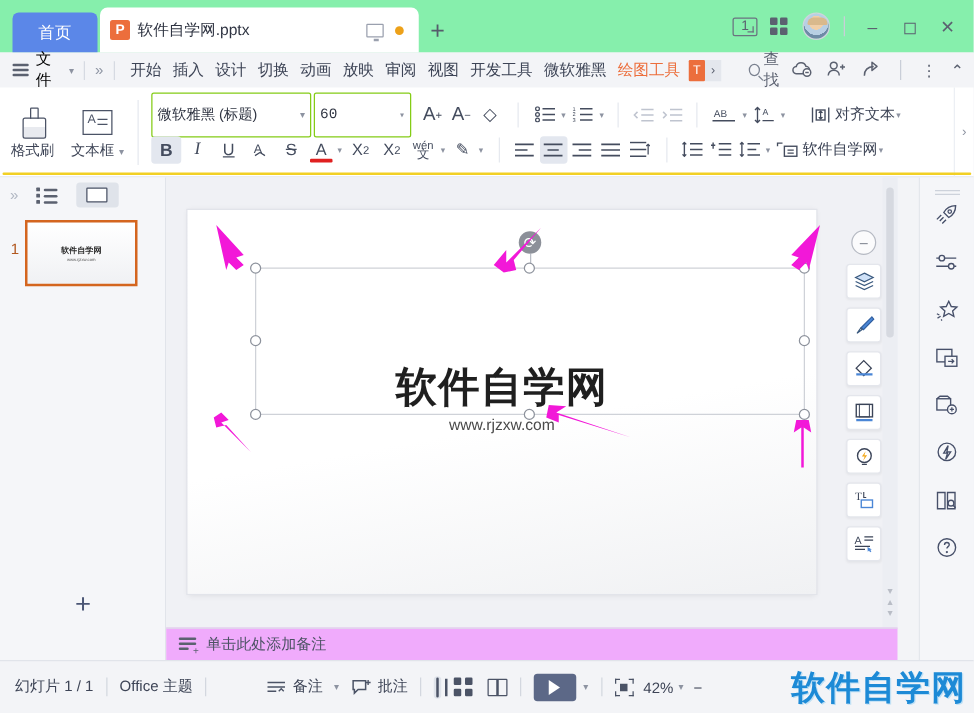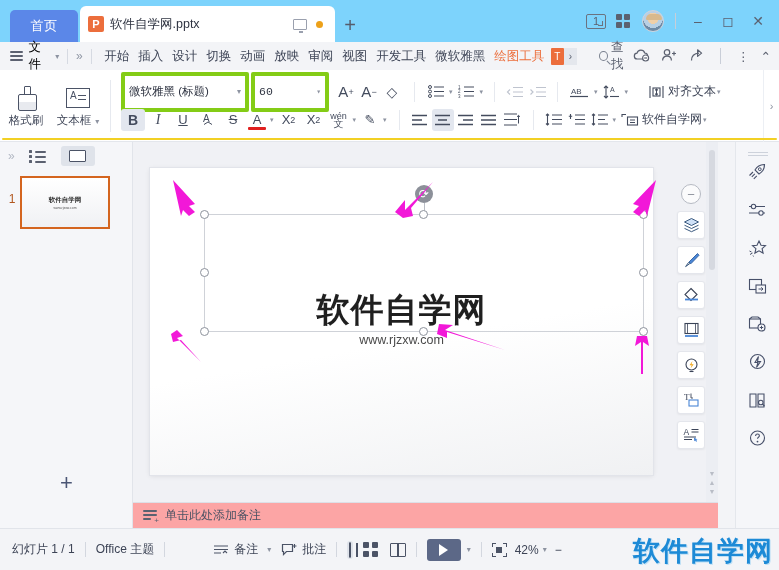--- a/index.html
+++ b/index.html
@@ -8,21 +8,21 @@
     overflow: hidden;
     font-family: "Liberation Sans", "DejaVu Sans", sans-serif;
     background: #f3f4f7;
     color: #3d4456;
   }
   #app { position: relative; width: 779px; height: 570px; }
 
   
   .tabbar {
     position: absolute; top: 0; left: 0; width: 779px; height: 42px;
-    background: #7dd3fc;
+    background: #86efac;
     display: flex; align-items: flex-end;
   }
   .home-tab {
     width: 68px; height: 32px; margin-left: 10px;
     background: #5b87e8; color: #fff;
     border-radius: 5px 5px 0 0;
     display: flex; align-items: center; justify-content: center;
     font-size: 13px; letter-spacing: .5px;
   }
   .doc-tab {
@@ -100,21 +100,21 @@
     background:linear-gradient(#fff 0 45%,#e8eaef 45% 100%);}
   .rsep { width: 1px; height: 52px; background: #e6e9ef; margin: 0 6px; }
 
   .ribbon-grid { flex: 1; display: flex; flex-direction: column; justify-content: center; height: 72px; }
   .rrow { display: flex; align-items: center; height: 28px; padding-left: 4px; }
   .ctl { display: flex; align-items: center; justify-content: center; color: #444c5e; font-size: 13px;
     height: 22px; min-width: 22px; border-radius: 3px; margin-right: 1px; }
   .ctl.on { background: #e3e7ef; }
   .ctl.dis { color: #bfc4cf; }
   .sel {
-    height: 36px; border: 4px solid #84cc16; border-radius: 2px; background: #fff;
+    height: 36px; border: 1px solid #84cc16; border-radius: 2px; background: #fff;
     display: flex; align-items: center; padding: 16px 4px; font-size: 11.5px; color: #2f3442;
   }
   .sel .sv { white-space: nowrap; overflow: hidden; }
   .sel .sc { margin-left: auto; font-size: 8px; color: #8d93a1; padding-left: 6px;}
   .font-name { width: 128px; }
   .font-size { width: 78px; font-family: Liberation Mono, monospace; }
   .red-u { position: relative; }
   .red-u:after { content:""; position:absolute; left:2px; right:2px; bottom:1px; height: 2.5px; background:#e02020; border-radius:1px;}
   .yel-u:after { content:""; position:absolute; left:2px; right:2px; bottom:1px; height: 2.5px; background:#f2d024; border-radius:1px;}
   .mini-caret { font-size: 7px; color: #8d93a1; margin: 0 3px 0 1px; }
@@ -181,21 +181,21 @@
   .cv-scroll { position: absolute; right: 0; top: 0; width: 12px; height: 360px; background: #eceef3; }
   .cv-thumbv { position: absolute; left: 3px; top: 8px; width: 6px; height: 120px; background: #d6d9e0; border-radius: 3px;}
   .cv-arrows { position: absolute; left: 2px; bottom: 6px; color: #b9bdc6; font-size: 7px; line-height: 9px; text-align:center; width:8px;}
 
   
   .rail { position: absolute; top: 142px; right: 0; width: 44px; height: 386px; background: #f5f6f9; border-left: 1px solid #e4e7ec; }
   .rail-sep { width: 20px; height: 1px; background: #cdd2db; margin: 10px auto 0; box-shadow: 0 3px 0 #cdd2db;}
   .rail-btn { height: 38px; display: flex; align-items: center; justify-content: center; color: #47506a; }
 
   
-  .notes { position: absolute; left: 133px; top: 502px; width: 585px; height: 26px; background: #fca5a5;
+  .notes { position: absolute; left: 133px; top: 502px; width: 585px; height: 26px; background: #f0abfc;
     border-top: 1px solid #dde0e7; display: flex; align-items: center; padding-left: 10px; gap: 8px; }
   .note-ico { width: 14px; height: 11px; position: relative;}
   .note-ico b { position:absolute;left:0;height:1.5px;background:#5b6170;border-radius:1px;}
   .note-ico .n1{top:0;width:14px} .note-ico .n2{top:4px;width:14px} .note-ico .n3{top:8px;width:8px}
   .note-ico:after{content:"+";position:absolute;right:-2px;bottom:-4px;font-size:8px;color:#5b6170;}
   .notes-text { font-size: 12px; color: #4b5263; }
 
   
   .status { position: absolute; left: 0; bottom: 0; width: 779px; height: 42px; background: #f3f4f7;
     border-top: 1px solid #e1e4ea; display: flex; align-items: center; font-size: 12px; color: #3d4456; }

